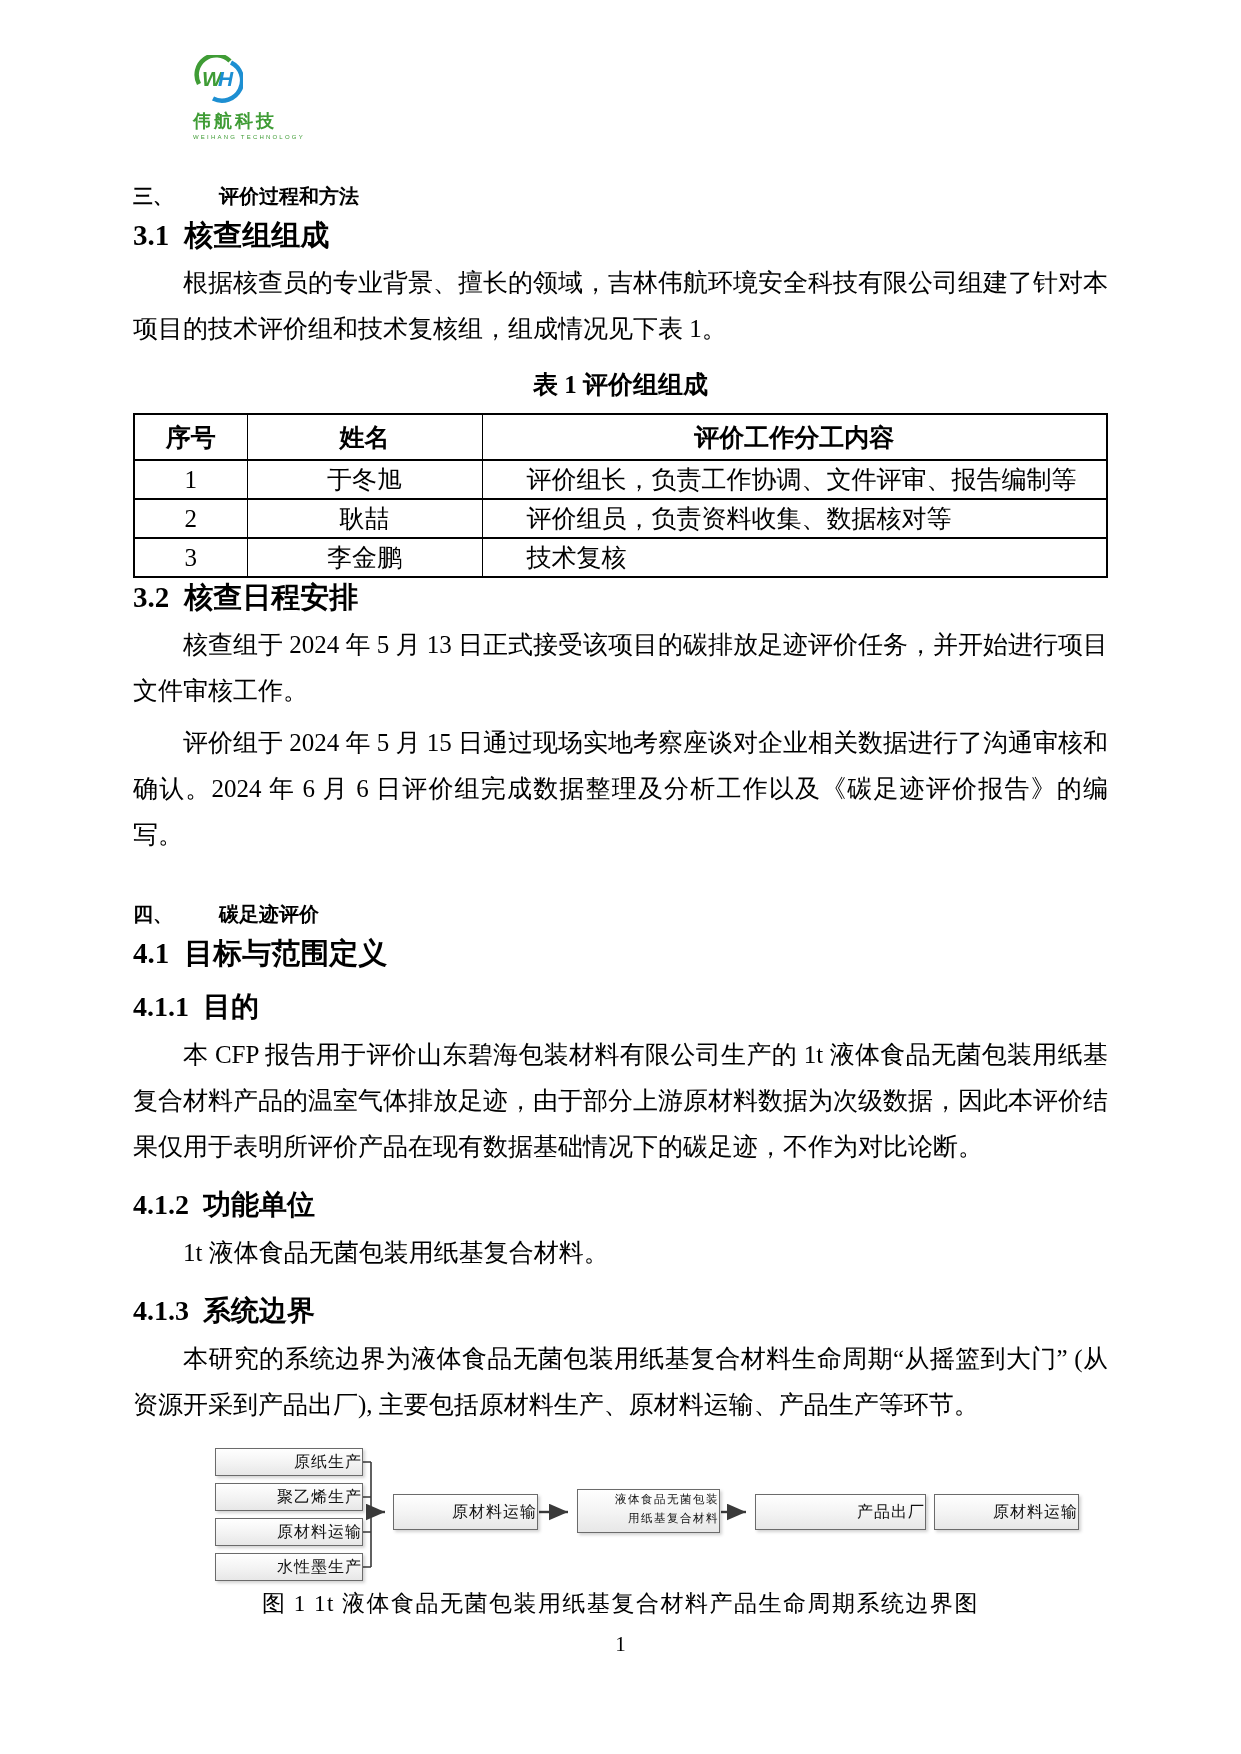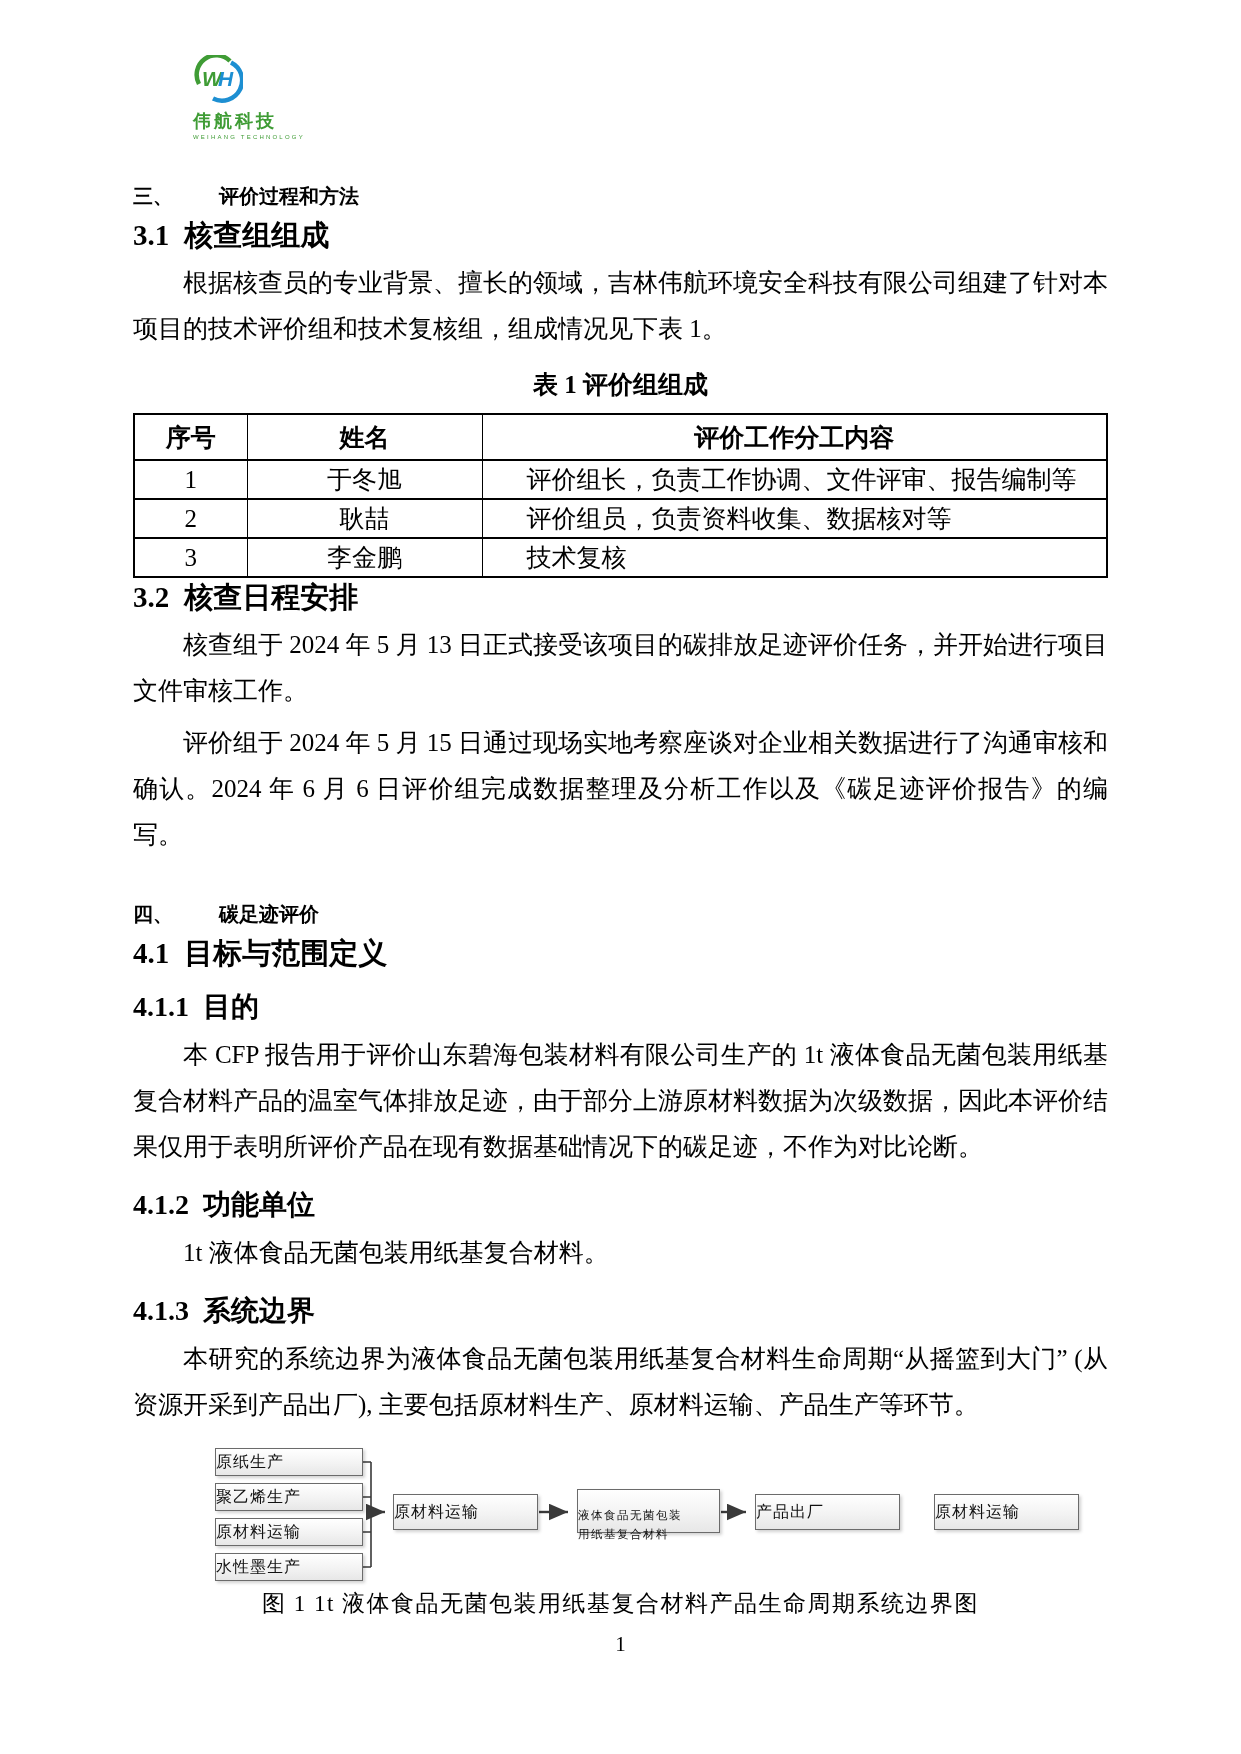--- a/index.html
+++ b/index.html
@@ -62,30 +62,30 @@
   table.team td.desc { text-align: left; padding-left: 44px; }
 
   
   .diagram { position: relative; margin-top: 20px; height: 140px; }
   .diagram svg.connectors { position: absolute; left: 0; top: 0; }
   .dbox {
     position: absolute; box-sizing: border-box;
     border: 1px solid #6b6b6b;
     background: linear-gradient(180deg, #ffffff 0%, #f3f3f3 55%, #e7e7e7 100%);
     box-shadow: 2px 2px 3px rgba(0,0,0,0.18);
-    text-align: left; font-size: 16px; color: #111;
+    text-align: right; font-size: 16px; color: #111;
     letter-spacing: 1px;
   }
   .src { left: 82px; width: 148px; height: 28px; line-height: 26px; }
   .src0 { top: 0; }  .src1 { top: 35px; }  .src2 { top: 70px; }  .src3 { top: 105px; }
   .mid { top: 46px; height: 36px; line-height: 34px; }
   .transport1 { left: 260px; width: 145px; }
   .product { left: 444px; width: 143px; top: 41px; height: 44px;
-             font-size: 11.5px; line-height: 19px; padding-top: 16px; letter-spacing: 1.5px; }
-  .shipment  { left: 622px; width: 145px; }
+             font-size: 11.5px; line-height: 19px; padding-top: 0; letter-spacing: 1.5px; }
+  .shipment  { left: 622px; width: 171px; }
   .transport2 { left: 801px; width: 145px; }
 
   .fig-caption {
     margin-top: 0; text-align: center;
     font-size: 23px; letter-spacing: 1.5px;
   }
 
   .page-number {
     position: absolute; top: 1632px; left: 0; width: 100%;
     text-align: center; font-size: 21px;

